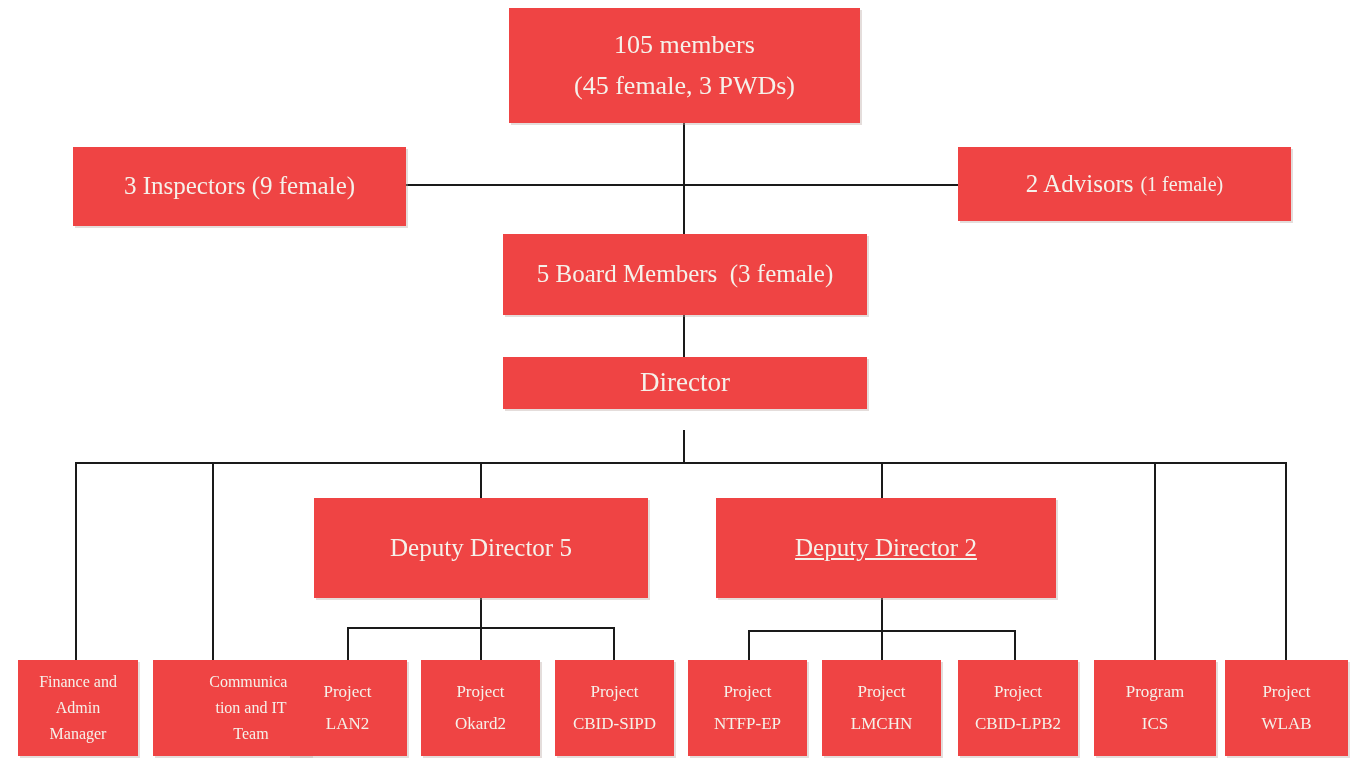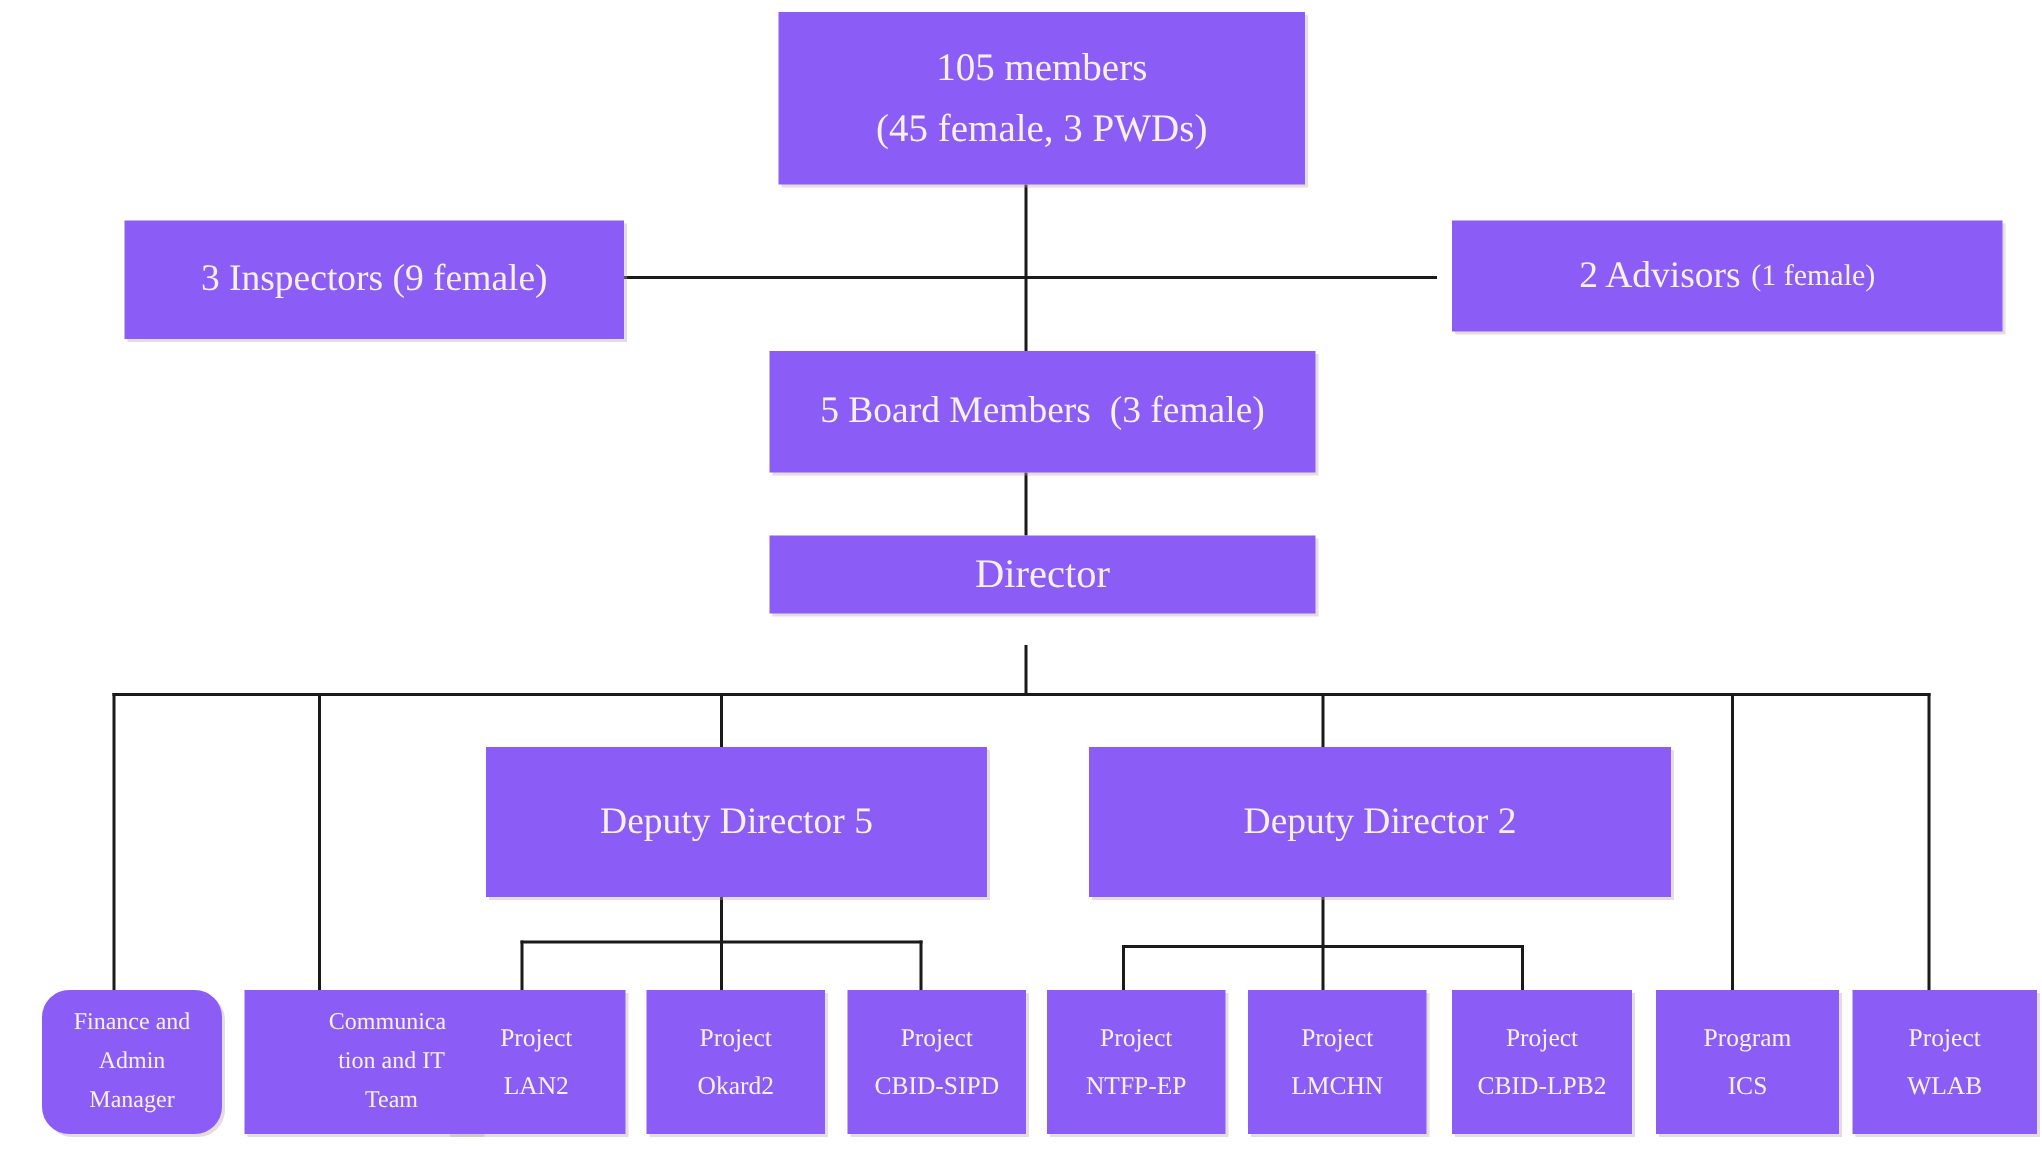--- a/index.html
+++ b/index.html
@@ -5,50 +5,49 @@
   html,body{margin:0;padding:0;background:#ffffff;}
   #canvas{
     position:relative;
     width:1361px;height:768px;
     background:#ffffff;
     font-family:"Liberation Serif","DejaVu Serif",serif;
     overflow:hidden;
   }
   .node{
     position:absolute;
-    background:#8b5cf6;
+    background:#ef4444;
     color:#f5f1ea;
     display:flex;
     align-items:center;
     justify-content:center;
     text-align:center;
     white-space:pre-line;
     z-index:2;
     box-shadow:2px 2px 0 rgba(185,165,160,0.38);
     line-height:1.45;
-    margin-left:10px;
   }
   .line{
     position:absolute;
     background:#1a1a1a;
     z-index:1;
   }
   
   .n-members   {left:509px; top:8px;   width:351px; height:115px; font-size:26px; line-height:1.55;}
   .n-inspectors{left:73px;  top:147px; width:333px; height:79px;  font-size:25px;}
-  .n-advisors  {left:958px; top:147px; width:367px; height:74px;  font-size:25px;}
+  .n-advisors  {left:958px; top:147px; width:333px; height:74px;  font-size:25px;}
   .n-advisors .sub{font-size:20px; margin-left:7px;}
   .n-board     {left:503px; top:234px; width:364px; height:81px;  font-size:25px;}
   .n-director  {left:503px; top:357px; width:364px; height:52px;  font-size:27px;}
   .n-dd1       {left:314px; top:498px; width:334px; height:100px; font-size:25px;}
-  .n-dd2       {left:716px; top:498px; width:388px; height:100px; font-size:25px;}
+  .n-dd2       {left:716px; top:498px; width:340px; height:100px; font-size:25px;text-decoration:underline;}
   
   .bottom      {top:660px; height:96px; font-size:17px; line-height:1.9;}
   .bottom.three{font-size:16px; line-height:1.62;}
-  .n-finance   {left:18px;   width:120px;border-radius:18px;}
+  .n-finance   {left:18px;   width:120px;}
   .n-comms     {left:153px;  width:120px;padding-left:38px;}
   .n-lan2      {left:288px;  width:119px;}
   .n-okard2    {left:421px;  width:119px;}
   .n-cbidsipd  {left:555px;  width:119px;}
   .n-ntfpep    {left:688px;  width:119px;}
   .n-lmchn     {left:822px;  width:119px;}
   .n-cbidlpb2  {left:958px;  width:120px;}
   .n-ics       {left:1094px; width:122px;}
   .n-wlab      {left:1225px; width:123px;}
 </style>

